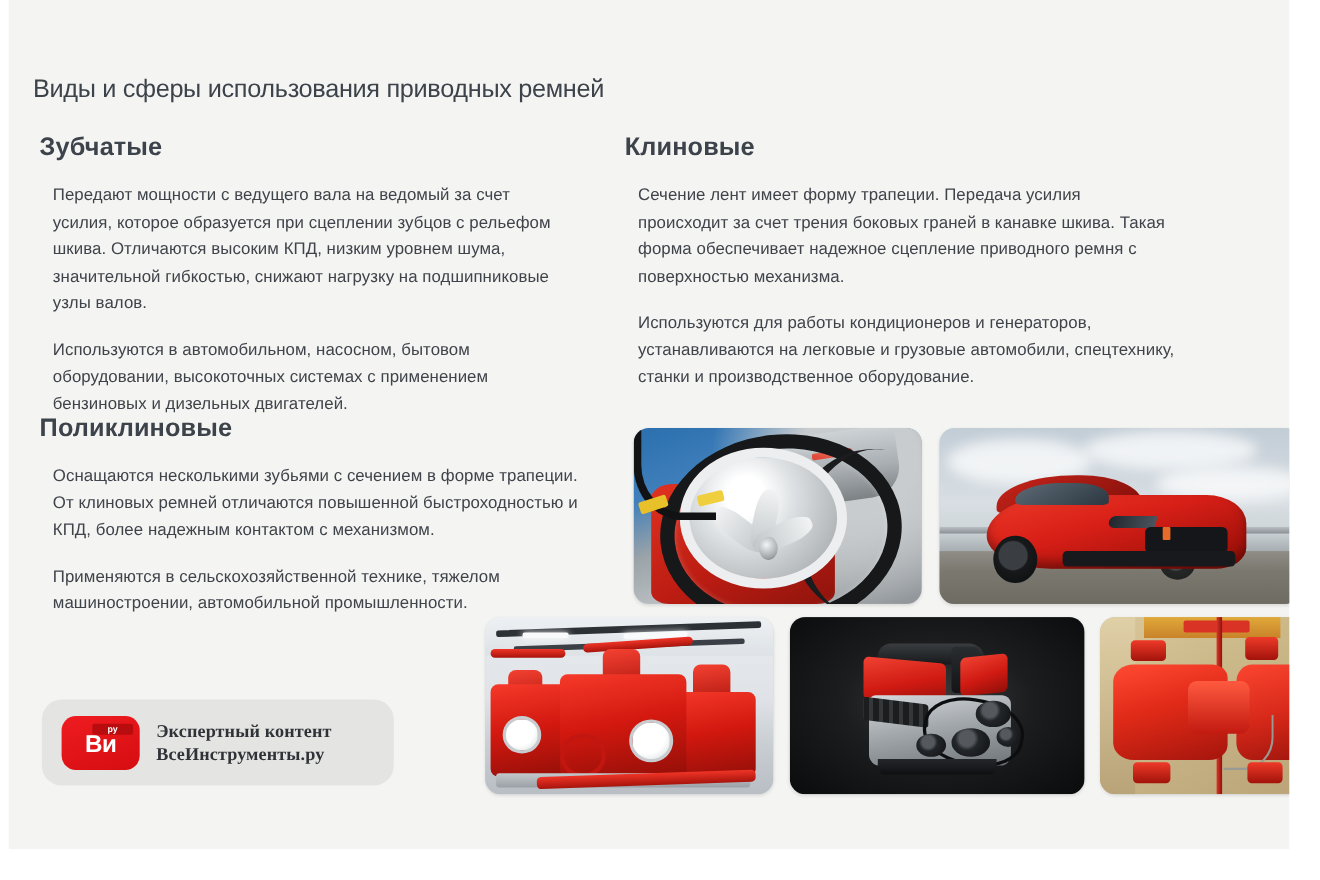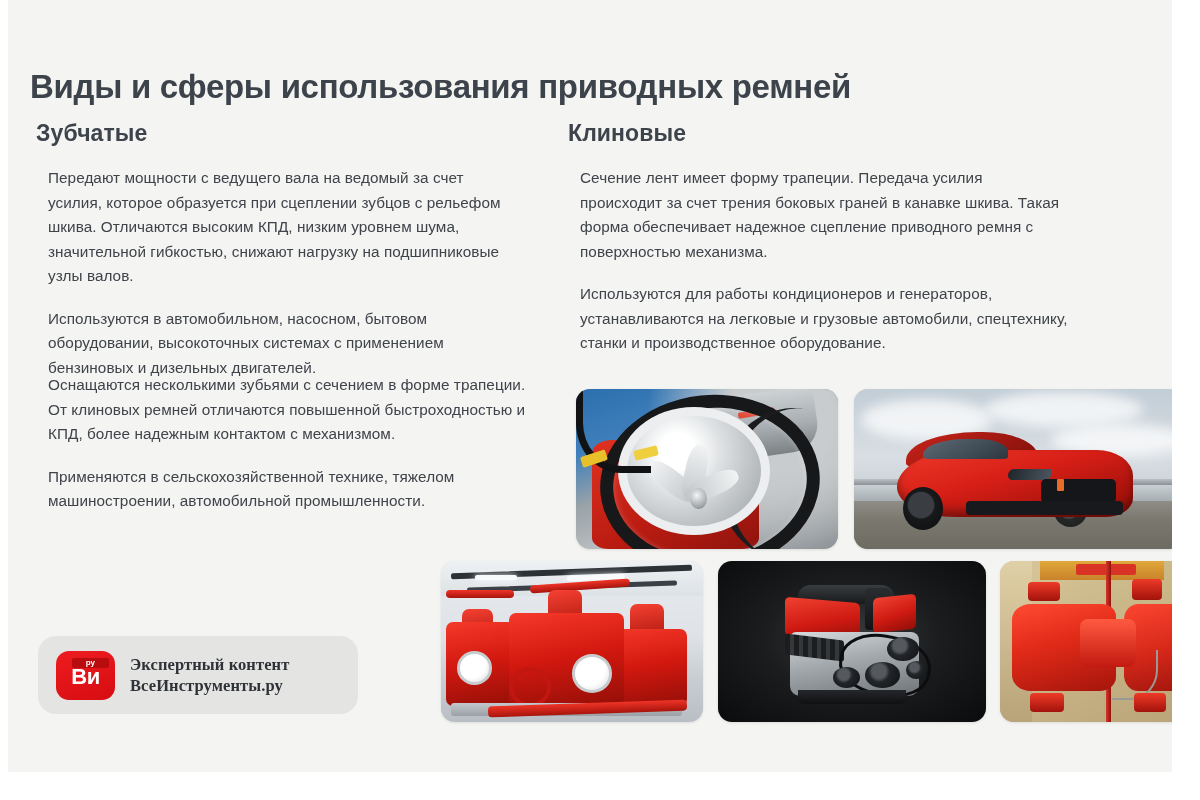--- a/index.html
+++ b/index.html
@@ -26,23 +26,23 @@
     background: #f4f4f2;
     overflow: hidden;
   }
 
   
   .page-title {
     position: absolute;
     left: 22px;
     top: 44px;
     width: 1100px;
-    font-size: 33px;
+    font-size: 23px;
     line-height: 42px;
-    font-weight: 700;
+    font-weight: 400;
     letter-spacing: -0.3px;
     color: #3d434b;
     white-space: nowrap;
   }
 
   
   .col {
     position: absolute;
   }
   .col-left-top   { left: 28px;  top: 118px; width: 468px; }
@@ -389,21 +389,21 @@
     height: 78px;
     background: #e4e5e3;
     border-radius: 18px;
     display: flex;
     align-items: center;
     padding: 0 18px;
     box-sizing: border-box;
   }
   .brand-logo {
     position: relative;
-    width: 59px;
+    width: 71px;
     height: 49px;
     border-radius: 13px;
     background: linear-gradient(160deg, #ef1c20 0%, #d50d11 100%);
     flex: 0 0 auto;
     display: flex;
     align-items: center;
     justify-content: center;
   }
   .brand-logo-text {
     color: #ffffff;
@@ -450,20 +450,21 @@
     <p class="sec-para">Используются в автомобильном, насосном, бытовом оборудовании, высокоточных системах с применением бензиновых и дизельных двигателей.</p>
   </div>
 
   <div class="col col-right-top">
     <h2 class="sec-heading">Клиновые</h2>
     <p class="sec-para">Сечение лент имеет форму трапеции. Передача усилия происходит за счет трения боковых граней в канавке шкива. Такая форма обеспечивает надежное сцепление приводного ремня с поверхностью механизма.</p>
     <p class="sec-para">Используются для работы кондиционеров и генераторов, устанавливаются на легковые и грузовые автомобили, спецтехнику, станки и производственное оборудование.</p>
   </div>
 
   <div class="col col-left-bottom">
+    <h2 class="sec-heading">Поликлиновые</h2>
     <p class="sec-para">Оснащаются несколькими зубьями с сечением в форме трапеции. От клиновых ремней отличаются повышенной быстроходностью и КПД, более надежным контактом с механизмом.</p>
     <p class="sec-para">Применяются в сельскохозяйственной технике, тяжелом машиностроении, автомобильной промышленности.</p>
   </div>
 
   <div class="photo photo-pulley">
     <div class="ph-inner pulley-bg">
       <div class="pulley-red"></div>
       <div class="pulley-shaft"></div>
       <div class="pulley-shaft-label"></div>
       <div class="pulley-belt"></div>

